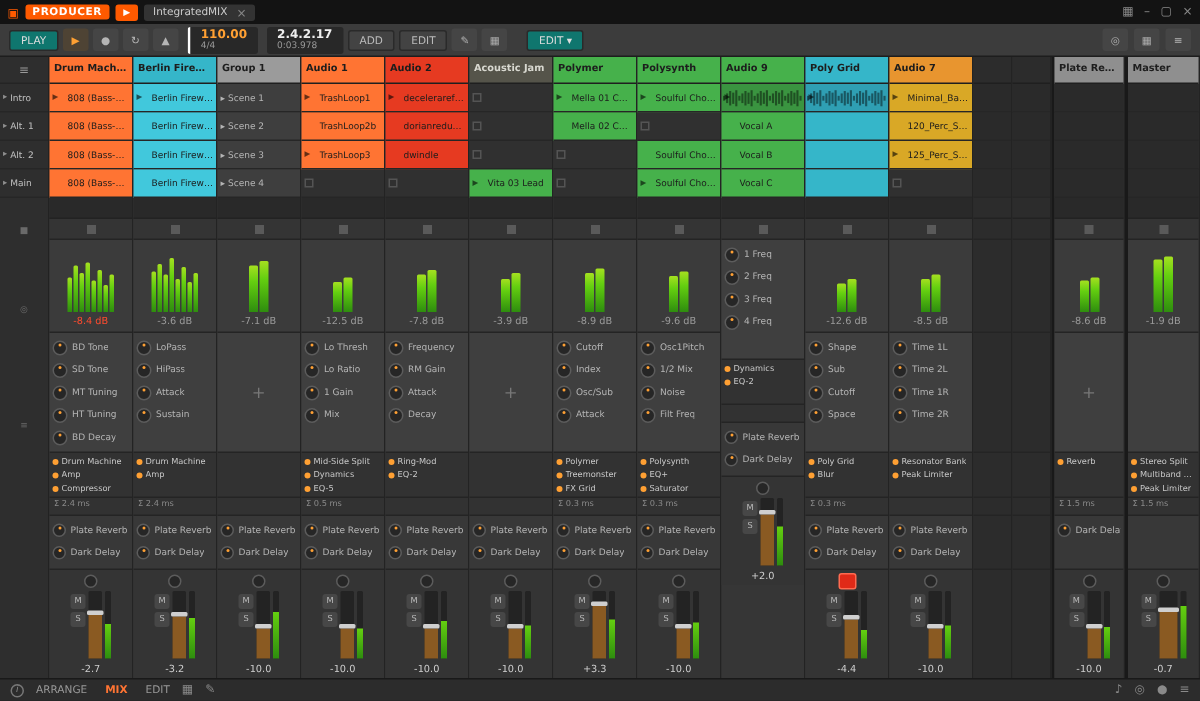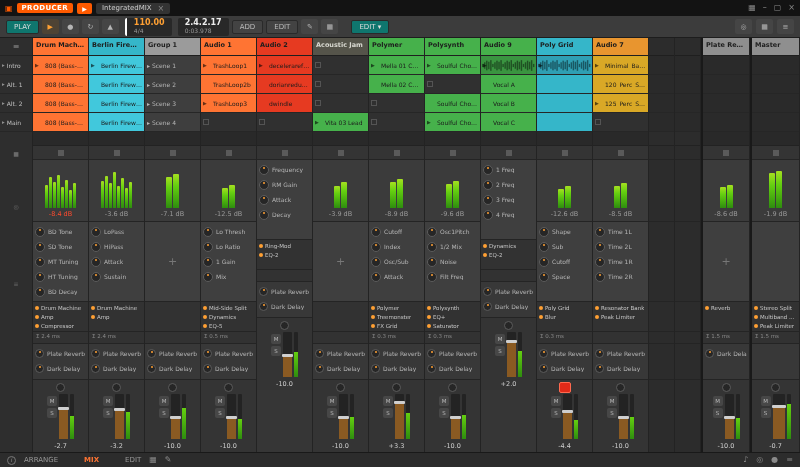--- a/index.html
+++ b/index.html
@@ -93,21 +93,21 @@
   .ffill{position:absolute;bottom:0;left:0;right:0;background:#8a5a22}
   .fhandle{position:absolute;left:-1px;right:-1px;height:3px;background:#cfcfcf;border-radius:1px}
   .mmeter{width:4px;background:#232323;position:relative;border-radius:1px}
   .mfill{position:absolute;bottom:0;left:0;right:0;background:linear-gradient(to top,#2e8d0e,#64cf10)}
   .sec-fval{height:12px;flex:none;background:#343434;font-size:6.5px;color:#cfcfcf;text-align:center;line-height:12px}
 
   
   .bottombar{height:15px;flex:none;background:#2c2c2c;border-top:1px solid #191919;display:flex;align-items:center;gap:8px;padding:0 7px}
   .bbi{color:#8a8a8a;font-size:8px;line-height:1}
   .bbi.circle{border:1px solid #777;border-radius:50%;width:9px;height:9px;display:inline-flex;align-items:center;justify-content:center;font-size:6px;font-style:italic}
-  .vtabs{display:flex;gap:26px}
+  .vtabs{display:flex;gap:12px}
   .vtab{font-size:7px;color:#999}
   .vtab.active{color:#ff7433;font-weight:bold}
   .bb-right{margin-left:auto;display:flex;gap:8px}
 </style>
 </head>
 <body>
 
 <div class="app">
 
   <div class="titlebar">
@@ -557,20 +557,27 @@
               <span class="lbl">dwindle</span>
             </div>
             <div class="slot">
               <span class="sq"></span>
             </div>
           </div>
           <div class="sec sec-gap"></div>
           <div class="sec sec-stop">
             <span class="stopsq"></span>
           </div>
+          <div class="sec sec-meters">
+            <div class="bars">
+              <span class="bar" style="height:56%;width:6px"></span>
+              <span class="bar" style="height:62%;width:6px"></span>
+            </div>
+            <div class="db">-7.8 dB</div>
+          </div>
           <div class="sec sec-knobs">
             <div class="krow">
               <span class="knob"></span>
               <span class="klbl">Frequency</span>
             </div>
             <div class="krow">
               <span class="knob"></span>
               <span class="klbl">RM Gain</span>
             </div>
             <div class="krow">

